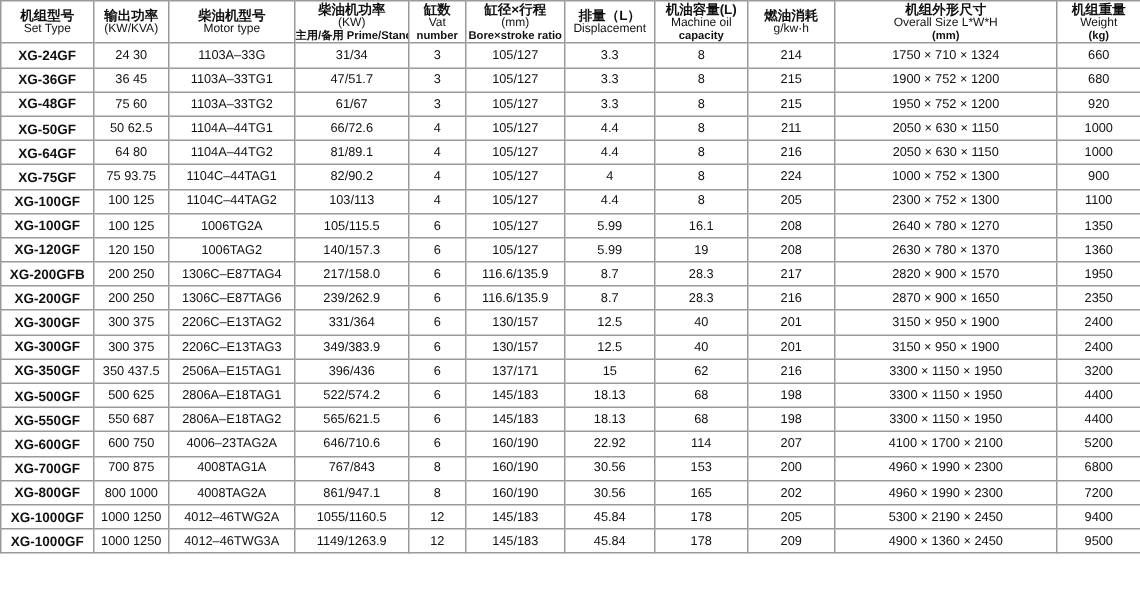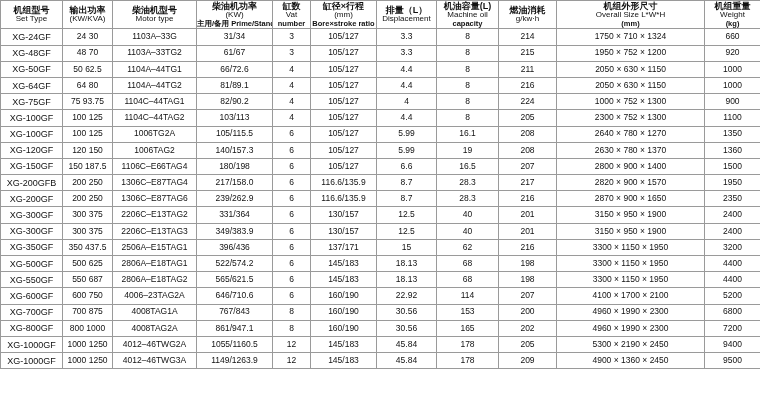--- a/index.html
+++ b/index.html
@@ -20,21 +20,21 @@
   thead td{
     font-weight:bold;
     font-size:9px;
     padding:1px 0 1px 0;
     line-height:1.15;
   }
   thead td .cn{display:block;font-size:9px;font-weight:bold;}
   thead td .en{display:block;font-size:8px;font-weight:normal;}
   thead td .sub{display:block;font-size:7.5px;font-weight:bold;}
   tbody td{height:15.2px;}
-  tbody td.model{font-weight:normal;font-size:9px;}
+  tbody td.model{font-weight:bold;font-size:9px;}
   tbody td.eng{font-size:8.5px;}
   col.c0{width:62px;}
   col.c1{width:50px;}
   col.c2{width:84px;}
   col.c3{width:76px;}
   col.c4{width:38px;}
   col.c5{width:66px;}
   col.c6{width:60px;}
   col.c7{width:62px;}
   col.c8{width:58px;}
@@ -121,22 +121,35 @@
           <td>31/34</td>
           <td>3</td>
           <td>105/127</td>
           <td>3.3</td>
           <td>8</td>
           <td>214</td>
           <td>1750 × 710 × 1324</td>
           <td>660</td>
         </tr>
         <tr>
+          <td class="model">XG-36GF</td>
+          <td>36    45</td>
+          <td class="eng">1103A–33TG1</td>
+          <td>47/51.7</td>
+          <td>3</td>
+          <td>105/127</td>
+          <td>3.3</td>
+          <td>8</td>
+          <td>215</td>
+          <td>1900 × 752 × 1200</td>
+          <td>680</td>
+        </tr>
+        <tr>
           <td class="model">XG-48GF</td>
-          <td>48    70</td>
+          <td>75    60</td>
           <td class="eng">1103A–33TG2</td>
           <td>61/67</td>
           <td>3</td>
           <td>105/127</td>
           <td>3.3</td>
           <td>8</td>
           <td>215</td>
           <td>1950 × 752 × 1200</td>
           <td>920</td>
         </tr>
@@ -210,33 +223,20 @@
           <td>120    150</td>
           <td class="eng">1006TAG2</td>
           <td>140/157.3</td>
           <td>6</td>
           <td>105/127</td>
           <td>5.99</td>
           <td>19</td>
           <td>208</td>
           <td>2630 × 780 × 1370</td>
           <td>1360</td>
-        </tr>
-        <tr>
-          <td class="model">XG-150GF</td>
-          <td>150    187.5</td>
-          <td class="eng">1106C–E66TAG4</td>
-          <td>180/198</td>
-          <td>6</td>
-          <td>105/127</td>
-          <td>6.6</td>
-          <td>16.5</td>
-          <td>207</td>
-          <td>2800 × 900 × 1400</td>
-          <td>1500</td>
         </tr>
         <tr>
           <td class="model">XG-200GFB</td>
           <td>200    250</td>
           <td class="eng">1306C–E87TAG4</td>
           <td>217/158.0</td>
           <td>6</td>
           <td>116.6/135.9</td>
           <td>8.7</td>
           <td>28.3</td>

